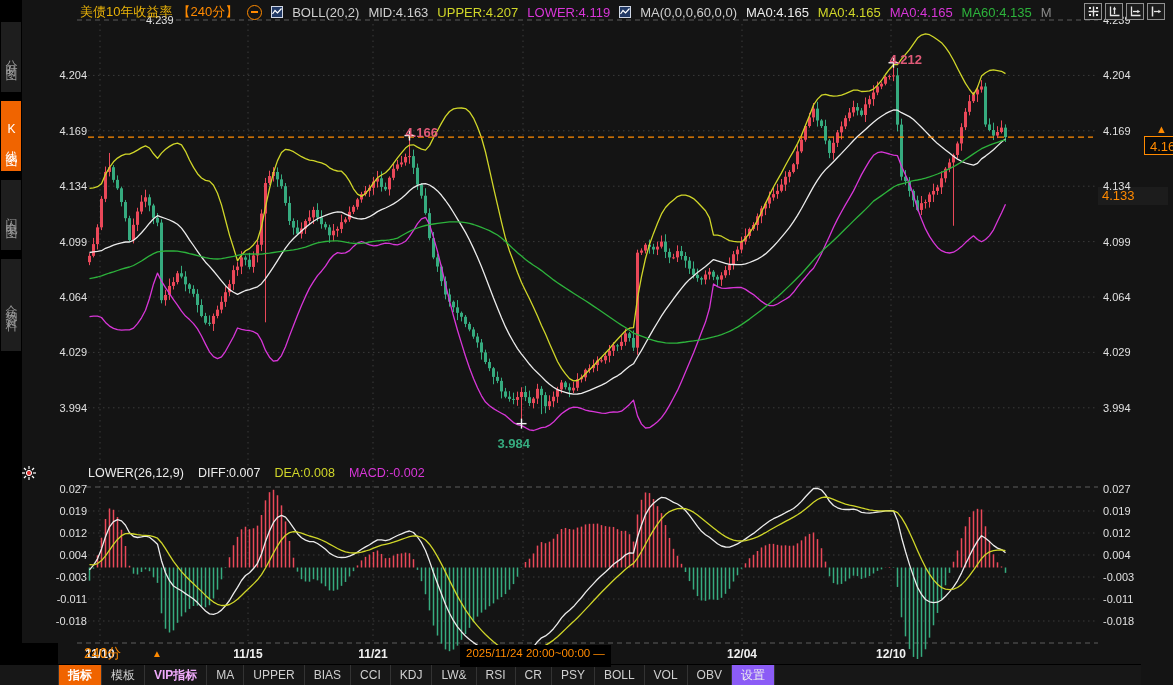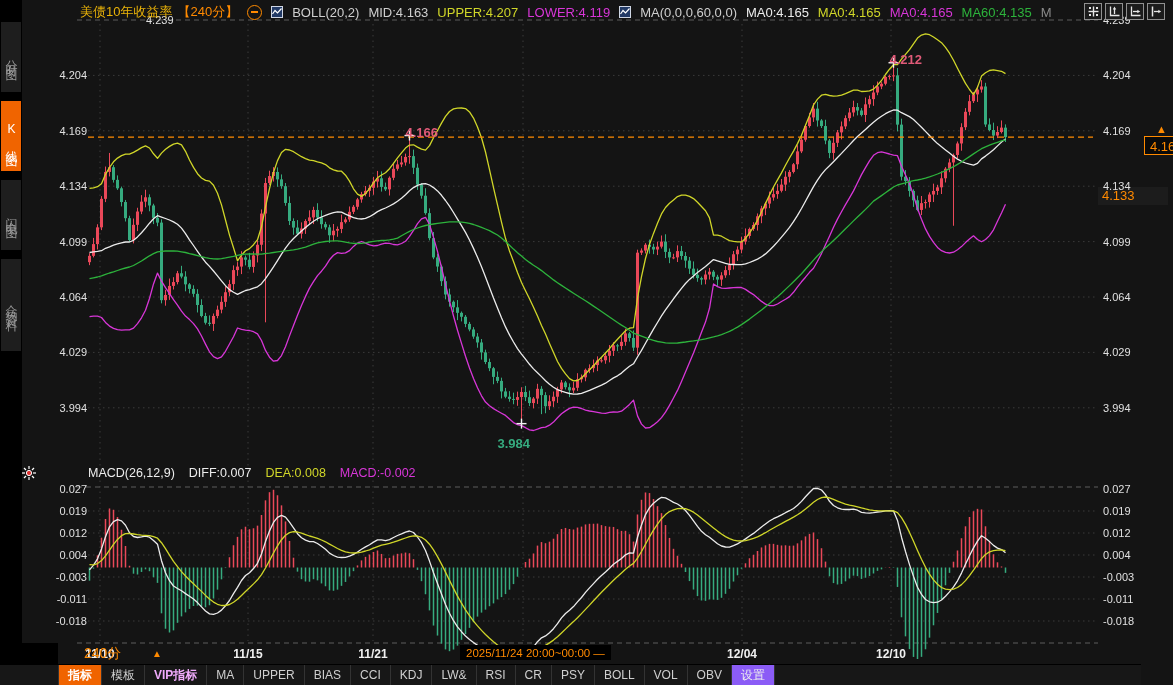--- a/index.html
+++ b/index.html
@@ -32,21 +32,21 @@
   .pricebox{position:absolute;left:1096px;top:136px;width:72px;height:19px;z-index:4;
        border:1px solid #ff8a00;background:#0a0a0a;color:#ff8a00;font-size:13px;line-height:19px;
        padding-left:5px;box-sizing:border-box;margin-left:48px;}
   .leveltag{position:absolute;left:1098px;top:187px;width:70px;height:18px;z-index:4;
        background:#1c1c1c;color:#ff8a00;font-size:13px;line-height:18px;padding-left:4px;box-sizing:border-box;}
   .uparrow{position:absolute;left:1156px;top:123px;z-index:5;color:#ff8a00;font-size:11px;}
   .macdhdr{position:absolute;left:88px;top:466px;z-index:4;display:flex;gap:14px;font-size:12.5px;}
   .sunicon{position:absolute;left:22px;top:466px;z-index:4;}
   .periodlbl{position:absolute;left:84px;top:645px;z-index:6;color:#ff8a00;font-size:14px;font-weight:normal;}
   .periodarrow{position:absolute;left:152px;top:648px;z-index:6;color:#ff8a00;font-size:10px;}
-  .xhairbox{position:absolute;left:460px;top:645px;height:15px;z-index:6;background:#000;
+  .xhairbox{position:absolute;left:460px;top:645px;height:22px;z-index:6;background:#000;
        color:#ff8a00;font-size:11.5px;line-height:17px;padding:0 6px;}
   .blackpatch{position:absolute;left:0;top:643px;width:58px;height:42px;background:#000;z-index:5;}
   .toolrow{position:absolute;left:0;top:664px;width:1141px;height:21px;background:#171717;z-index:5;
        border-top:1px solid #000;display:flex;padding-left:58px;box-sizing:border-box;}
   .ttab{padding:0 9px;font-size:12px;color:#cfcfcf;line-height:20px;border-right:1px solid #333;
        cursor:pointer;white-space:nowrap;}
   .ttab:first-child{border-left:1px solid #333;}
   .ttab.active{background:#f06400;color:#fff;font-weight:bold;}
   .ttab.vip{color:#f0abfc;font-weight:bold;}
   .ttab.settings{background:#8b5cf6;color:#eee;}
@@ -871,21 +871,21 @@
           <line x1="11" y1="7" x2="14" y2="7"></line>
           <line x1="2" y1="2" x2="4" y2="4"></line>
           <line x1="10" y1="10" x2="12" y2="12"></line>
           <line x1="2" y1="12" x2="4" y2="10"></line>
           <line x1="10" y1="4" x2="12" y2="2"></line>
         </g>
         <circle cx="7" cy="7" r="2.6" fill="#e03030" stroke="#fff" stroke-width="1"></circle>
       </svg>
   </span>
   <div class="macdhdr">
-    <span class="wh">MACD(26,12,9)</span>
+    <span class="wh">LOWER(26,12,9)</span>
     <span class="wh">DIFF:0.007</span>
     <span class="yl">DEA:0.008</span>
     <span class="mg">MACD:-0.002</span>
   </div>
 
   <span class="periodlbl">240分</span>
   <span class="periodarrow">▲</span>
   <div class="xhairbox">2025/11/24 20:00~00:00 —</div>
   <div id="datelabels">
       <div class="datelbl" style="left: 100px;">11/10</div>

